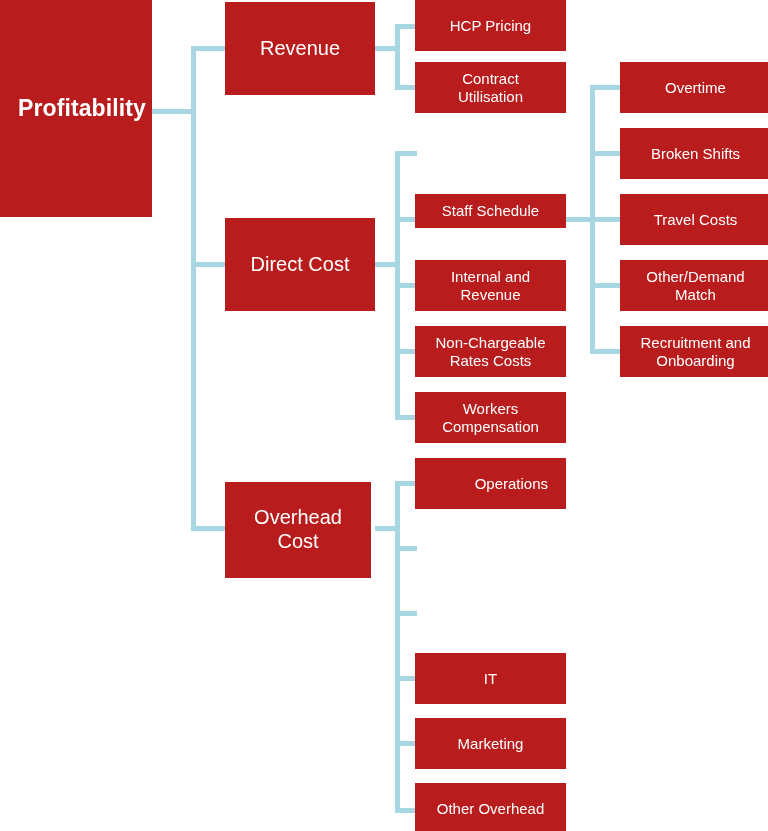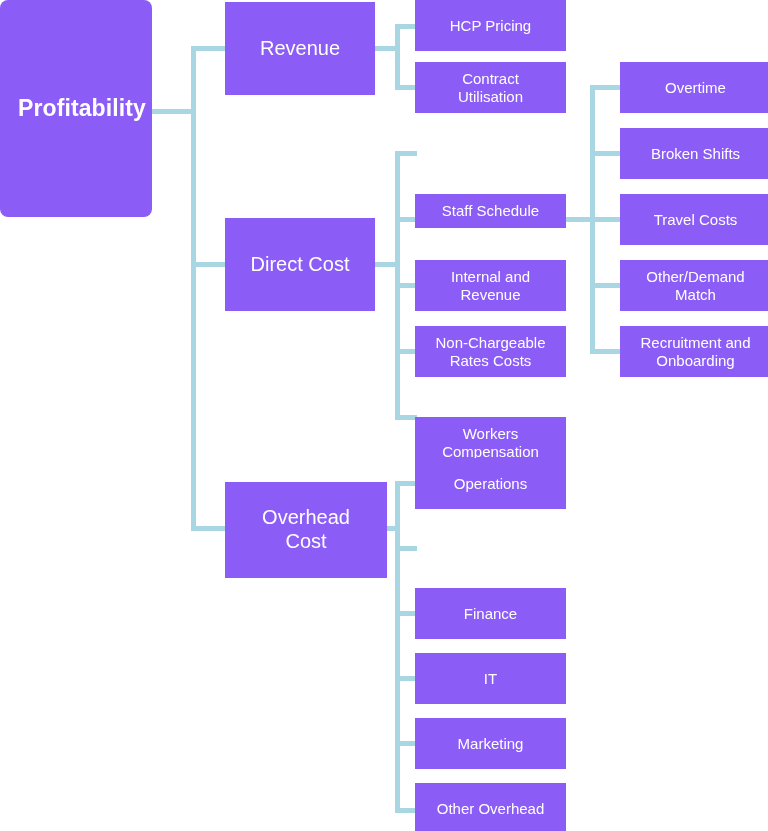--- a/index.html
+++ b/index.html
@@ -25,41 +25,40 @@
   .conn {
     position: absolute;
     background: #a9d6e3;
   }
   .conn.h { height: 5px; }
   .conn.v { width: 5px; }
 
   
   .node {
     position: absolute;
-    background: #8b5cf6;
+    background: #b91c1c;
     color: #ffffff;
     display: flex;
     align-items: center;
     justify-content: center;
     text-align: center;
     box-sizing: border-box;
     line-height: 1.18;
     padding: 2px 18px;
   }
   .node .lbl {
     display: block;
     width: 100%;
   }
 
   
   .lvl0 {
     font-size: 23px;
     font-weight: bold;
     letter-spacing: .1px;
-    border-radius: 8px;
   }
   
   .lvl1 {
     font-size: 20px;
     font-weight: normal;
   }
   
   .lvl2 {
     font-size: 15px;
     font-weight: normal;
@@ -114,49 +113,46 @@
   <div class="node lvl0" style="left:0px; top:0px; width:152px; height:217px;">
     <span class="lbl">Profitability</span>
   </div>
 
   <div class="node lvl1" style="left:225px; top:2px; width:150px; height:93px;">
     <span class="lbl">Revenue</span>
   </div>
   <div class="node lvl1" style="left:225px; top:218px; width:150px; height:93px;">
     <span class="lbl">Direct Cost</span>
   </div>
-  <div class="node lvl1" style="left:225px; top:482px; width:162px; height:96px;">
+  <div class="node lvl1" style="left:225px; top:482px; width:146px; height:96px;">
     <span class="lbl">Overhead Cost</span>
   </div>
 
   <div class="node lvl2" style="left:415px; top:0px; width:151px; height:51px;">
     <span class="lbl">HCP Pricing</span>
   </div>
   <div class="node lvl2" style="left:415px; top:62px; width:151px; height:51px;">
     <span class="lbl">Contract Utilisation</span>
   </div>
 
   <div class="node lvl2" style="left:415px; top:194px; width:151px; height:34px;">
     <span class="lbl">Staff Schedule</span>
   </div>
   <div class="node lvl2" style="left:415px; top:260px; width:151px; height:51px;">
     <span class="lbl">Internal and Revenue</span>
   </div>
   <div class="node lvl2" style="left:415px; top:326px; width:151px; height:51px;">
     <span class="lbl">Non-Chargeable Rates Costs</span>
   </div>
-  <div class="node lvl2" style="left:415px; top:392px; width:151px; height:51px;margin-top:25px;">
+  <div class="node lvl2" style="left:415px; top:392px; width:151px; height:51px;">
     <span class="lbl">Workers Compensation</span>
   </div>
 
-  <div class="node lvl2" style="left:415px; top:458px; width:151px; height:51px;">
+  <div class="node lvl2" style="left:415px; top:458px; width:151px; height:51px;text-align:right;">
     <span class="lbl">Operations</span>
-  </div>
-  <div class="node lvl2" style="left:415px; top:588px; width:151px; height:51px;">
-    <span class="lbl">Finance</span>
   </div>
   <div class="node lvl2" style="left:415px; top:718px; width:151px; height:51px;">
     <span class="lbl">Marketing</span>
   </div>
   <div class="node lvl2" style="left:415px; top:653px; width:151px; height:51px;">
     <span class="lbl">IT</span>
   </div>
   <div class="node lvl2" style="left:415px; top:783px; width:151px; height:51px;">
     <span class="lbl">Other Overhead</span>
   </div>

